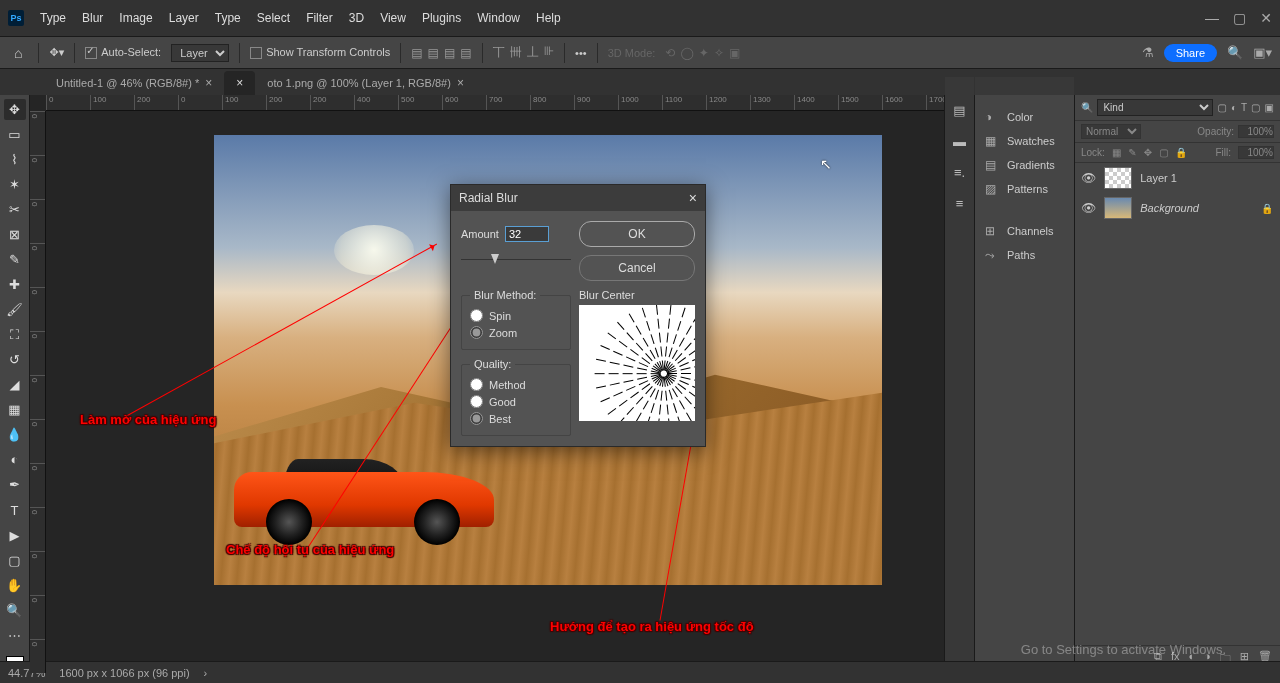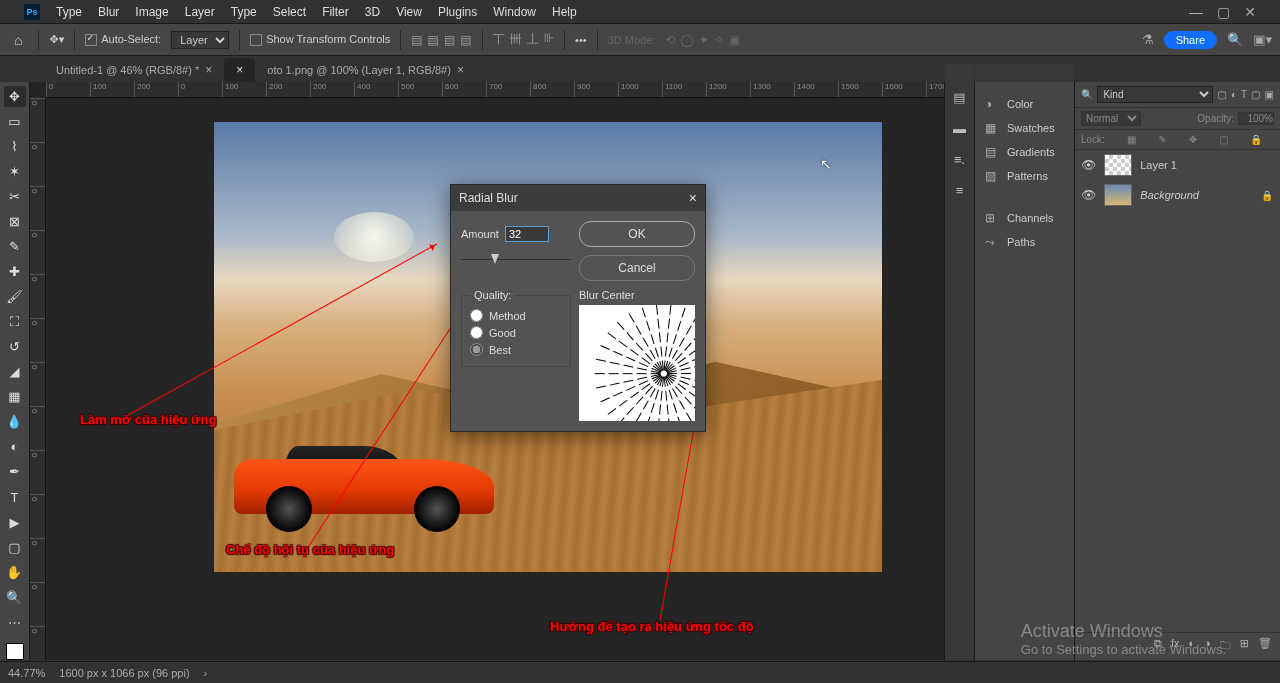--- a/index.html
+++ b/index.html
@@ -1,17 +1,17 @@
 <!DOCTYPE html>
 <html><head>
 <meta charset="utf-8">
 <style>
 * { margin: 0; padding: 0; box-sizing: border-box; font-family: "Segoe UI", Tahoma, sans-serif; }
 body { width: 1280px; height: 683px; background: #323232; overflow: hidden; position: relative; }
-.menubar { height: 24px; background: #323232; display: flex; align-items: center; padding: 0 24px; color: #ddd; font-size: 12px; border-bottom: 1px solid #1a1a1a; }
+.menubar { height: 37px; background: #323232; display: flex; align-items: center; padding: 0 8px; color: #ddd; font-size: 12px; border-bottom: 1px solid #1a1a1a; }
 .menubar .ps-icon { width: 16px; height: 16px; background: #001e36; color: #31a8ff; display: flex; align-items: center; justify-content: center; font-size: 9px; font-weight: bold; border-radius: 2px; margin-right: 8px; }
 .menubar .menu-item { padding: 0 8px; cursor: pointer; }
 .menubar .window-controls { margin-left: auto; display: flex; gap: 14px; color: #aaa; font-size: 14px; }
 .optbar { height: 32px; background: #454545; display: flex; align-items: center; padding: 0 8px; color: #ccc; font-size: 11px; border-bottom: 1px solid #1a1a1a; gap: 10px; }
 .optbar .home-icon { font-size: 14px; padding: 0 6px; }
 .optbar .sep { width: 1px; height: 20px; background: #2a2a2a; }
 .optbar .checkbox { width: 12px; height: 12px; border: 1px solid #888; display: inline-block; vertical-align: middle; margin-right: 4px; position: relative; }
 .optbar .checkbox.checked::after { content: "✓"; position: absolute; top: -3px; left: 0; font-size: 10px; color: #ccc; }
 .optbar select { background: #383838; color: #ccc; border: 1px solid #222; font-size: 11px; padding: 1px 4px; }
 .optbar .right { margin-left: auto; display: flex; align-items: center; gap: 10px; }
@@ -53,21 +53,21 @@
 .panels-right { width: 206px; background: #454545; border-left: 1px solid #1a1a1a; display: flex; flex-direction: column; }
 .panels-right .tabs { display: flex; background: #383838; font-size: 11px; color: #aaa; }
 .panels-right .tabs .t { padding: 4px 10px; cursor: pointer; }
 .panels-right .tabs .t.active { background: #454545; color: #ddd; }
 .panels-right .filter-row { display: flex; align-items: center; padding: 4px 6px; gap: 4px; border-bottom: 1px solid #333; }
 .panels-right .filter-row select { flex: 1; background: #383838; color: #ccc; border: 1px solid #222; font-size: 10px; padding: 1px; }
 .panels-right .filter-row .fic { font-size: 10px; color: #aaa; }
 .panels-right .opts-row { display: flex; align-items: center; padding: 3px 6px; gap: 4px; font-size: 10px; color: #888; border-bottom: 1px solid #333; }
 .panels-right .opts-row select { background: #383838; color: #888; border: 1px solid #333; font-size: 10px; width: 60px; }
 .panels-right .opts-row input { background: #383838; color: #888; border: 1px solid #333; font-size: 10px; width: 36px; text-align: right; }
-.panels-right .lock-row { display: flex; align-items: center; padding: 3px 6px; gap: 22px; font-size: 10px; color: #888; border-bottom: 1px solid #333; }
+.panels-right .lock-row { display: flex; align-items: center; padding: 3px 6px; gap: 7px; font-size: 10px; color: #888; border-bottom: 1px solid #333; }
 .panels-right .lock-row .lic { font-size: 10px; }
 .panels-right .layers-list { flex: 1; }
 .panels-right .layer { display: flex; align-items: center; padding: 4px 6px; gap: 8px; color: #ccc; font-size: 11px; }
 .panels-right .layer .eye { font-size: 12px; }
 .panels-right .layer .thumb { width: 28px; height: 22px; border: 1px solid #666; }
 .panels-right .layer .thumb.trans { background: repeating-conic-gradient(#ccc 0 25%, #fff 0 50%) 0 0/8px 8px; }
 .panels-right .layer .thumb.bg { background: linear-gradient(to bottom, #6a8ab0 0%, #d8b878 100%); }
 .panels-right .layer .lock { margin-left: auto; font-size: 10px; color: #888; }
 .panels-right .layer .name-italic { font-style: italic; }
 .panels-right .bottom-icons { display: flex; justify-content: flex-end; gap: 9px; padding: 4px 8px; border-top: 1px solid #333; color: #aaa; font-size: 11px; }
@@ -362,20 +362,31 @@
       <span>Amount</span>
       <input value="32" style="">
     </div>
     <div class="amount-slider">
         <div class="thumb"></div>
       </div>
     <div class="btns">
       <button class="primary">OK</button>
       <button>Cancel</button>
     </div>
+    <fieldset>
+      <legend>Blur Method:</legend>
+      <label>
+          <input type="radio" name="m" style="">
+          <span>Spin</span>
+        </label>
+      <label>
+          <input type="radio" name="m" checked="" style="">
+          <span>Zoom</span>
+        </label>
+    </fieldset>
     <div class="center-box">
       <div class="center-label">Blur Center</div>
       <div class="center-preview" id="blurPreview">
           <div class="line" style="left: 78px; top: 68px; width: 10px; transform: rotate(0deg) translateX(10px);"></div>
           <div class="line" style="left: 78px; top: 68px; width: 10px; transform: rotate(0deg) translateX(24px);"></div>
           <div class="line" style="left: 78px; top: 68px; width: 10px; transform: rotate(12deg) translateX(10px);"></div>
           <div class="line" style="left: 78px; top: 68px; width: 10px; transform: rotate(12deg) translateX(24px);"></div>
           <div class="line" style="left: 78px; top: 68px; width: 10px; transform: rotate(12deg) translateX(38px);"></div>
           <div class="line" style="left: 78px; top: 68px; width: 10px; transform: rotate(24deg) translateX(10px);"></div>
           <div class="line" style="left: 78px; top: 68px; width: 10px; transform: rotate(24deg) translateX(24px);"></div>
@@ -523,15 +534,14 @@
 <div class="annotation" style="top:542px;left:226px">Chế độ hội tụ của hiệu ứng</div>
 <div class="annotation" style="top:619px;left:550px">Hướng để tạo ra hiệu ứng tốc độ</div>
 
 <div class="arrow-line" style="top:418px;left:122px;width:360px;transform:rotate(-29deg)"></div>
 <div class="arrow-line" style="top:550px;left:306px;width:282px;transform:rotate(-57deg)"></div>
 <div class="arrow-line" style="top:620px;left:660px;width:220px;transform:rotate(-80deg)"></div>
 
 <div class="cursor-arrow">↖</div>
 
 <div class="watermark">
-  <div class="wt1">Activate Windows</div>
   <div>Go to Settings to activate Windows.</div>
 </div>
 
 </body></html>

